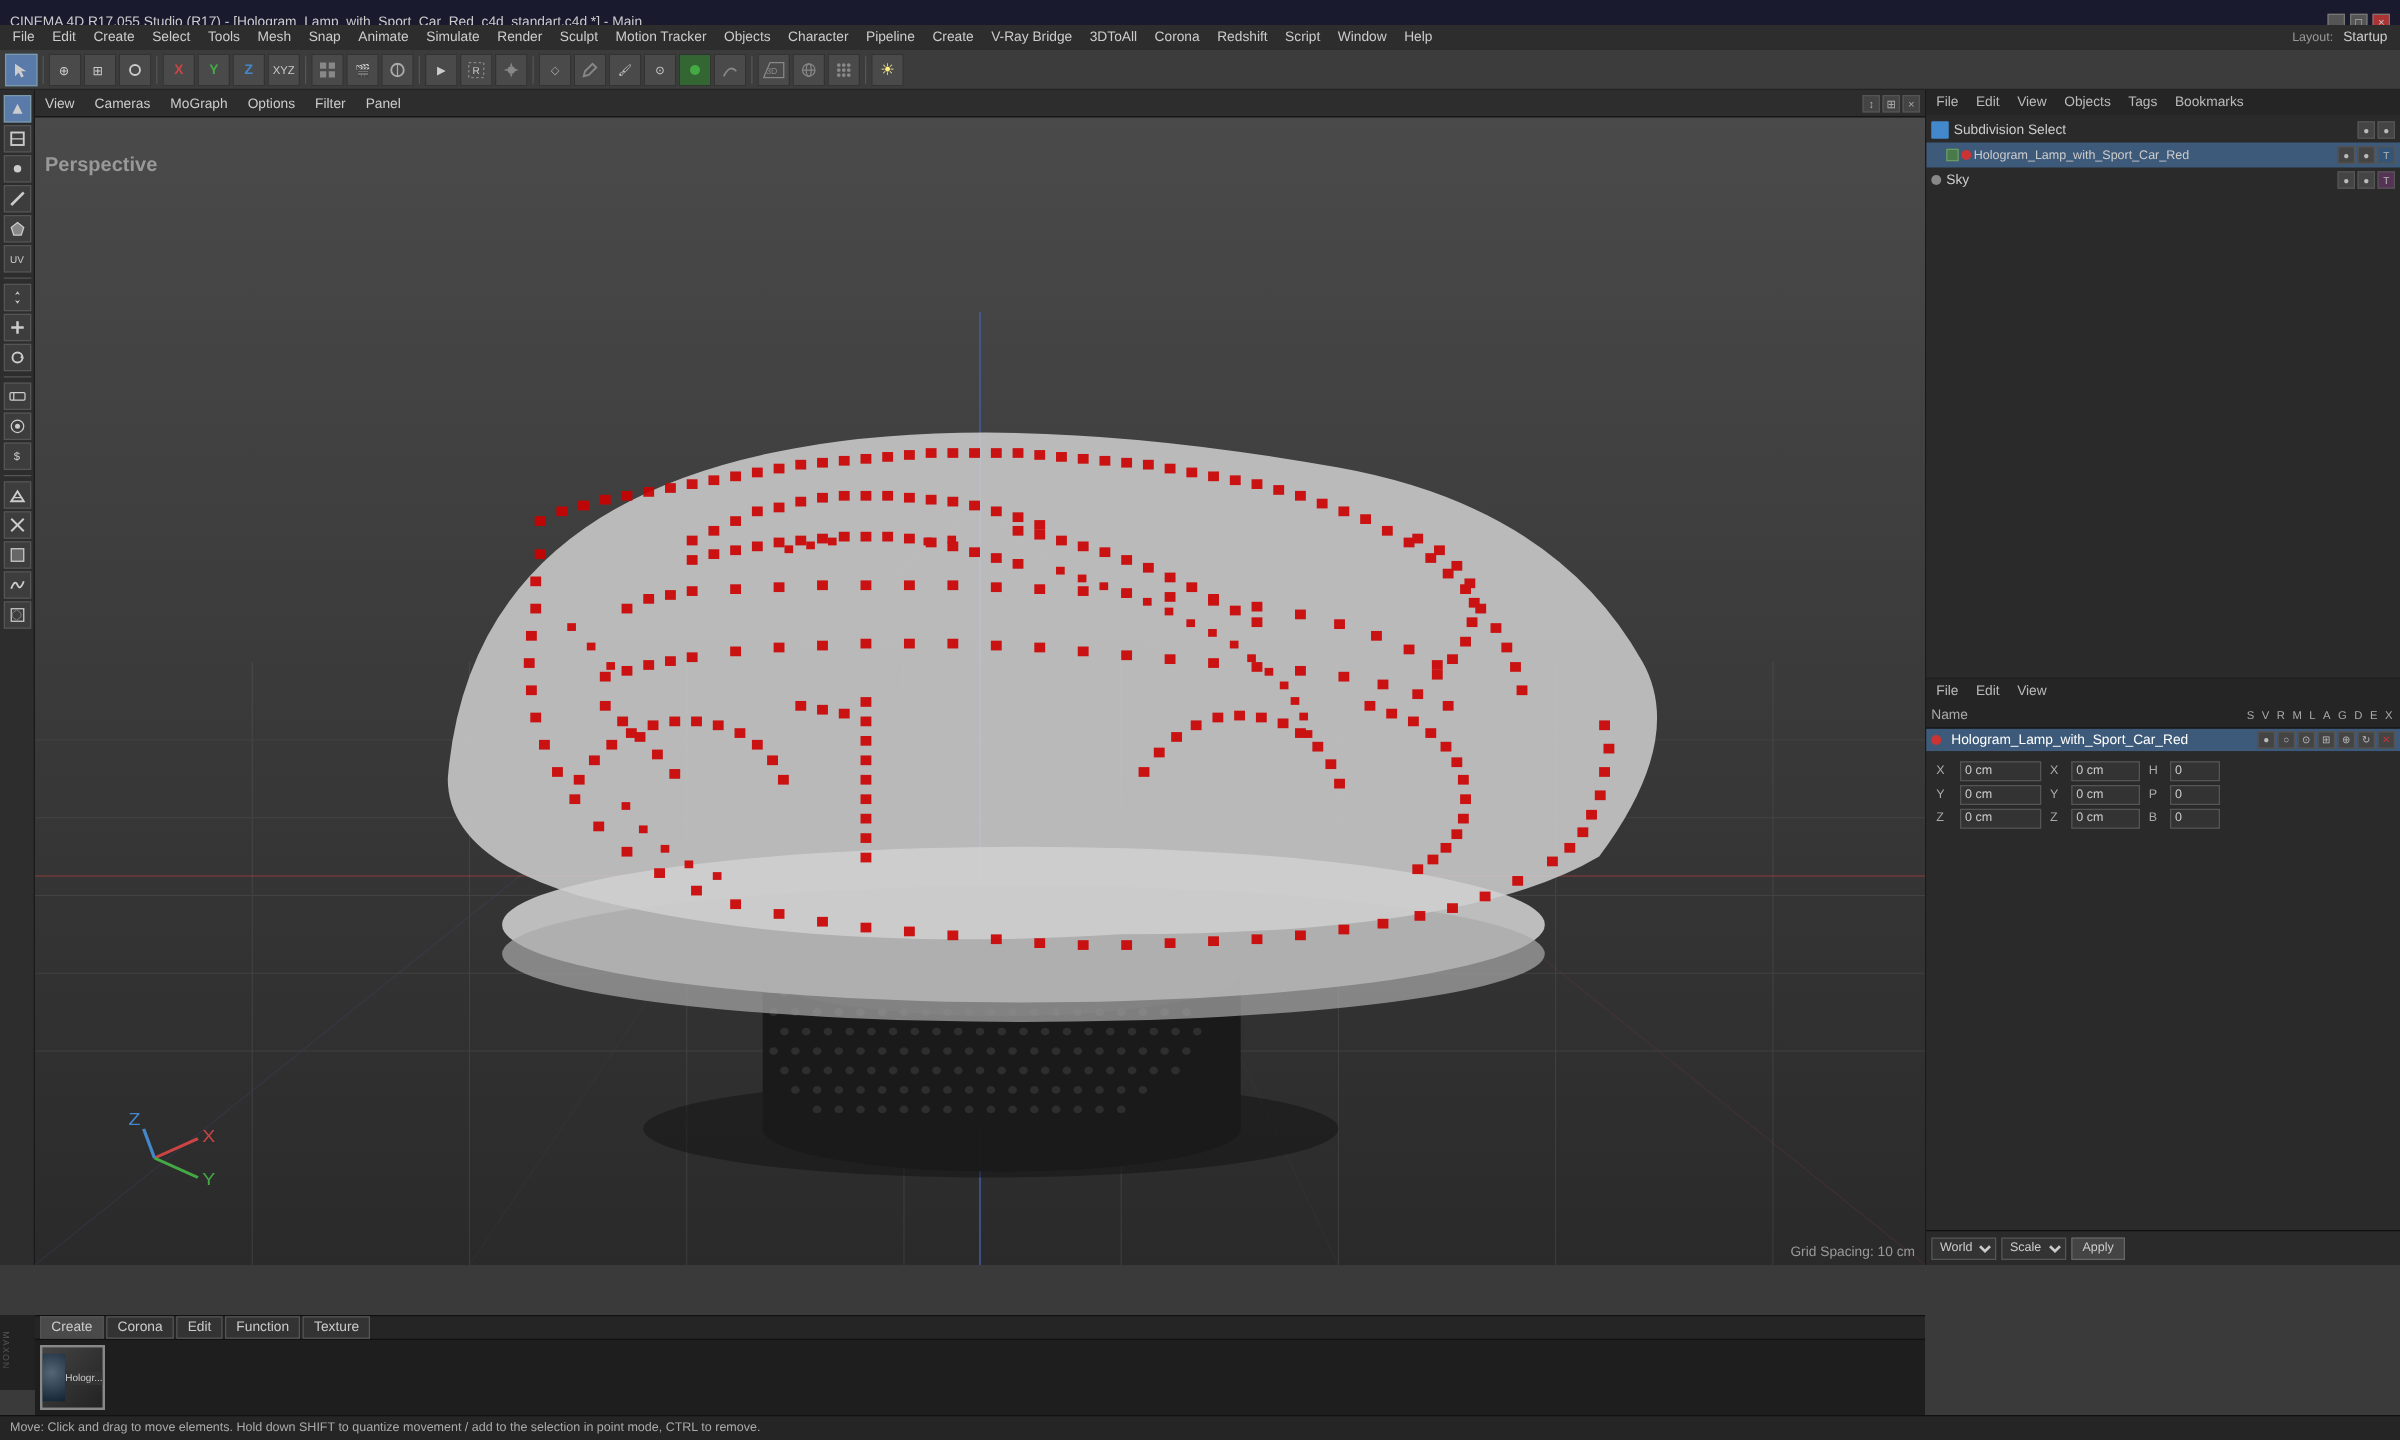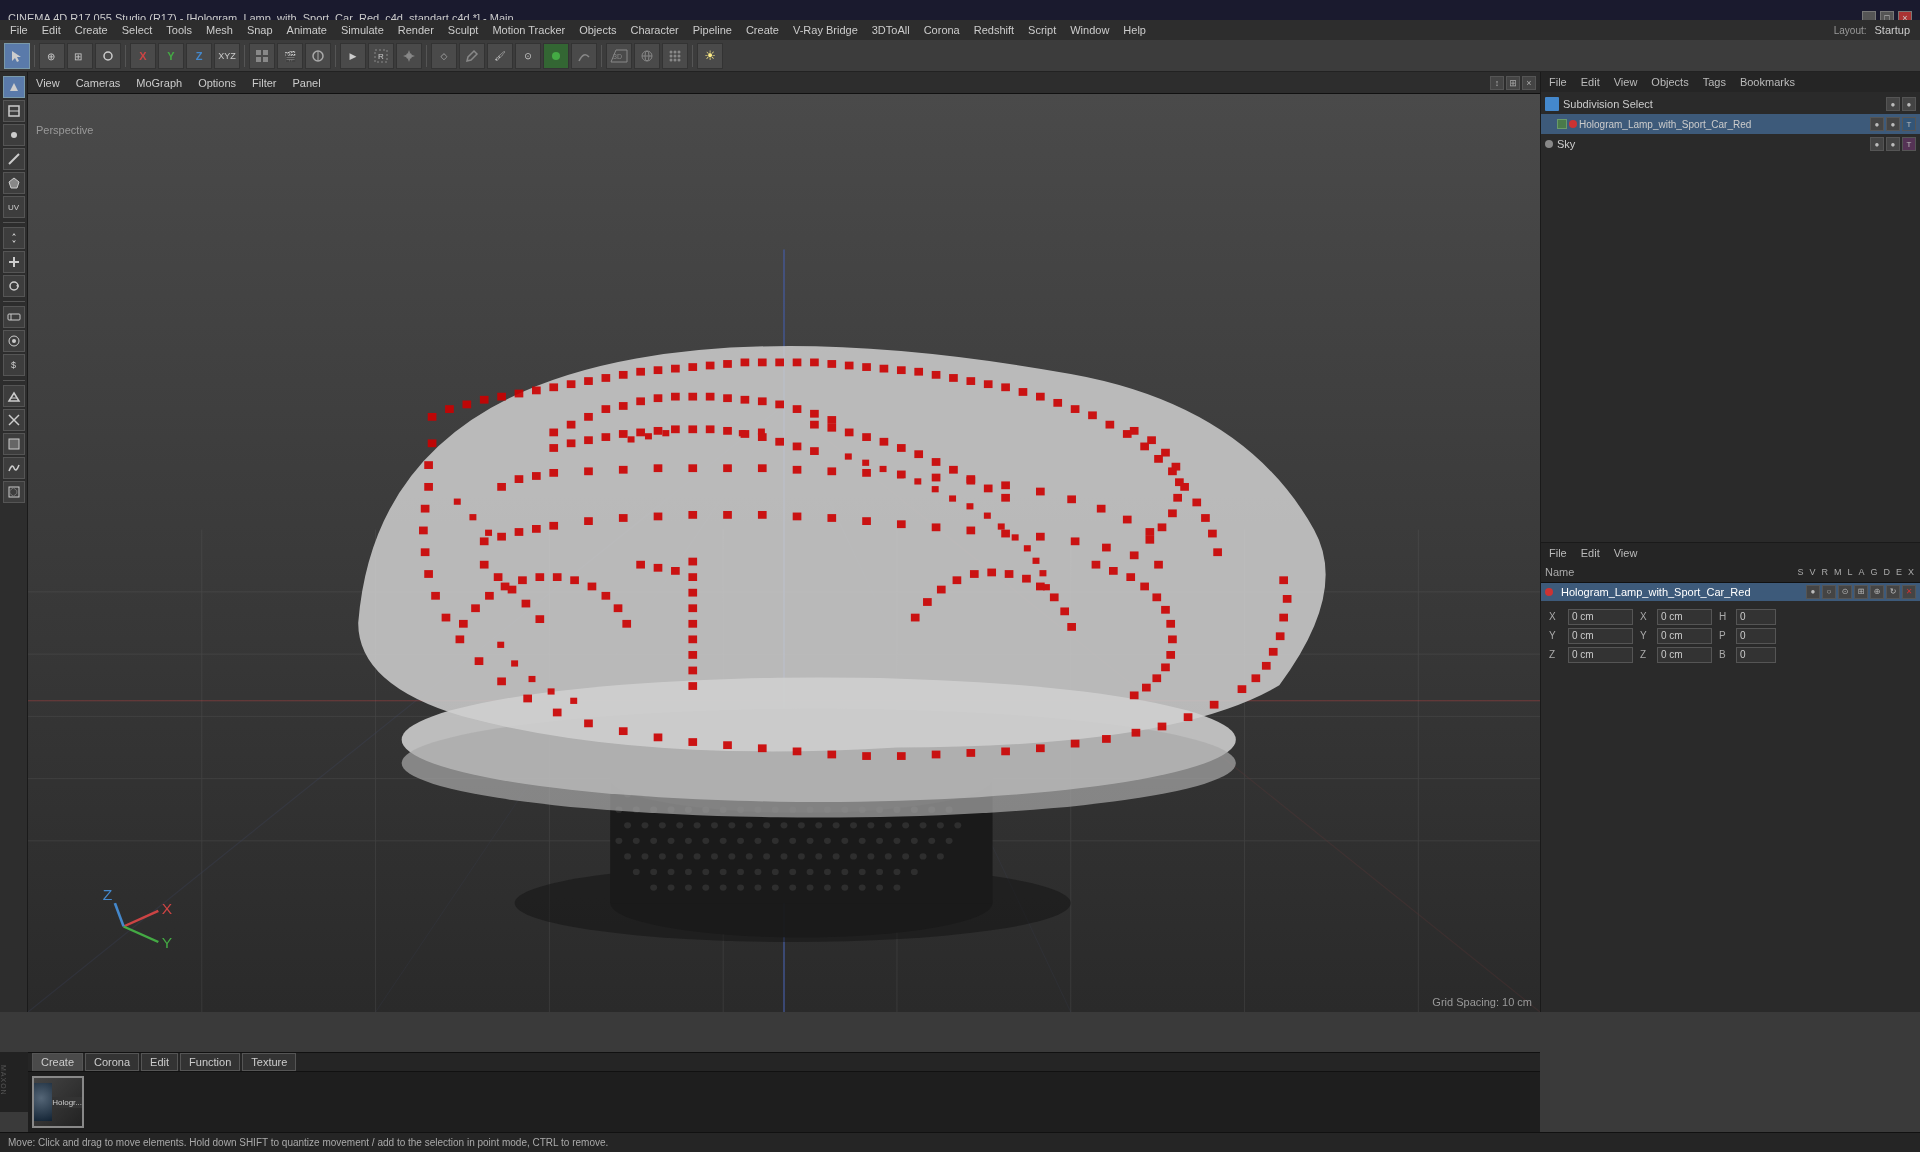--- a/index.html
+++ b/index.html
@@ -175,22 +175,23 @@
       width: 100%;
       height: 100%;
     }
 
     
     #vp-label {
       position: absolute;
       top: 30px;
       left: 8px;
       color: #999;
-      font-size: 11px;
+      font-size: 16px;
       z-index: 10;
+      font-weight: bold;
     }
 
     
     #grid-spacing {
       position: absolute;
       bottom: 4px;
       right: 8px;
       color: #999;
       font-size: 11px;
       z-index: 10;
@@ -1379,20 +1380,29 @@
           <span class="coord-lbl">Z</span>
           <input class="coord-input" value="0 cm" readonly="" style="">
           <span class="coord-lbl2" style="margin-left:4px;">Z</span>
           <input class="coord-input2" value="0 cm" readonly="" style="">
           <span class="coord-lbl3" style="margin-left:4px;">B</span>
           <input class="coord-input3" value="0" readonly="" style="">
         </div>
       </div>
     </div>
 
+    <div id="attr-bottom">
+      <select class="coord-dropdown">
+        <option>World</option>
+      </select>
+      <select class="coord-dropdown">
+        <option>Scale</option>
+      </select>
+      <button class="apply-btn">Apply</button>
+    </div>
   </div>
 </div>
 
 <div style="position:absolute; left:0; right:380px; bottom:80px; height:14px; background:#222; display:flex; align-items:center;">
 
   <div style="width:8px; height:14px; background:#00cc44; flex-shrink:0;"></div>
 
   <div style="flex:1; position:relative; overflow:hidden;">
     <svg width="100%" height="14" xmlns="http://www.w3.org/2000/svg" style="display:block;">
       <rect width="100%" height="14" fill="#252525"></rect>

